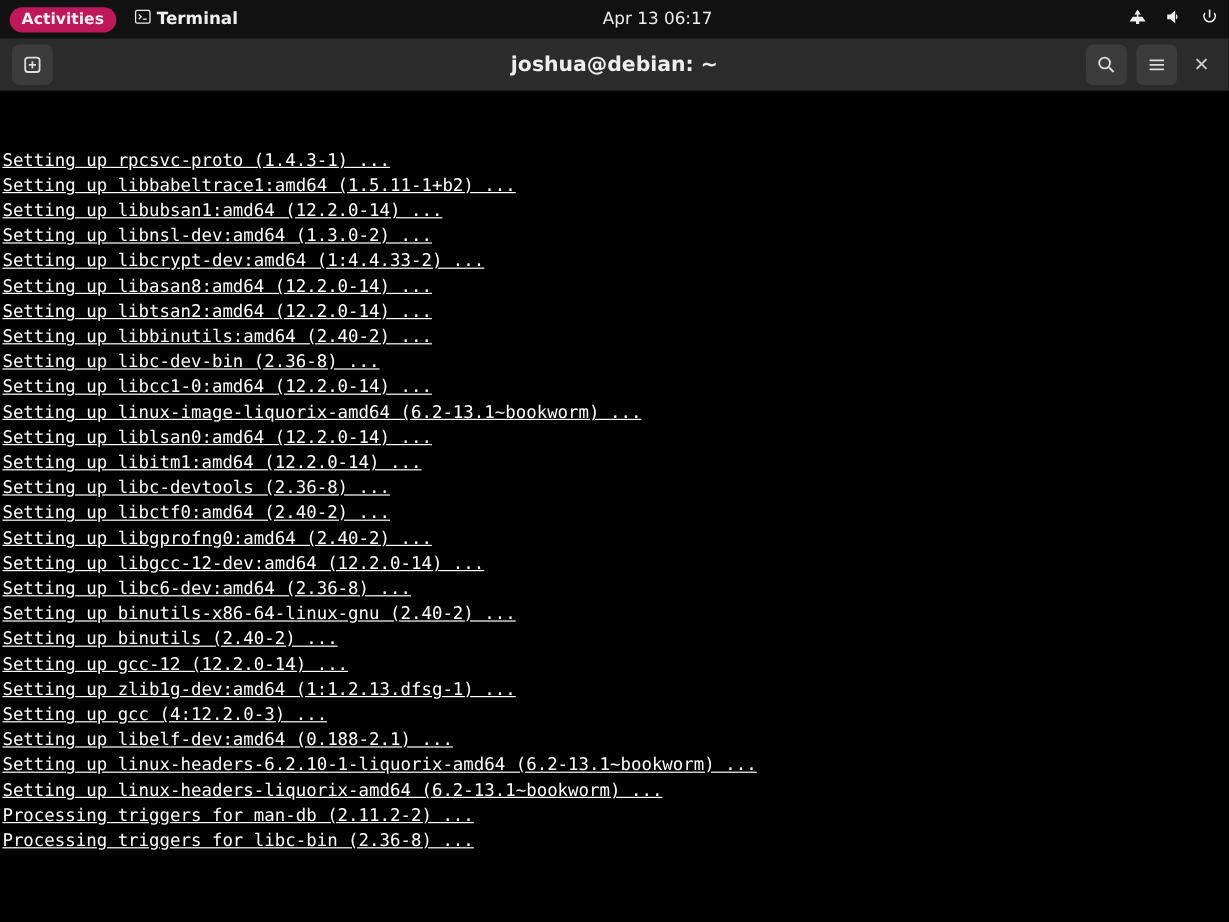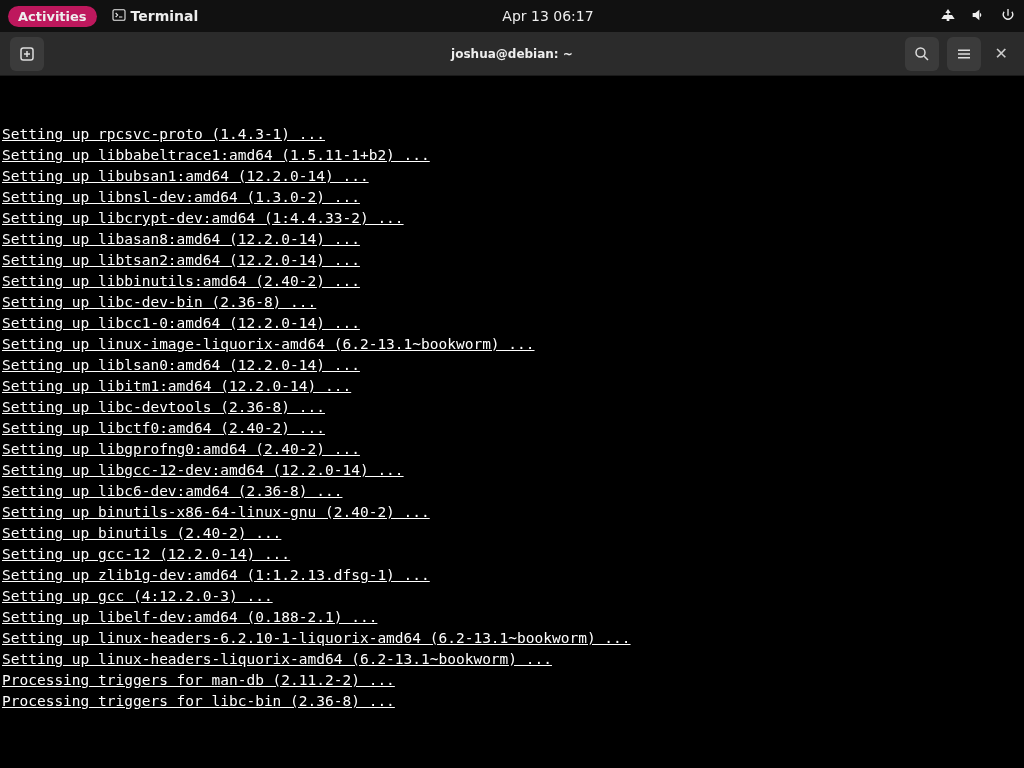--- a/index.html
+++ b/index.html
@@ -44,21 +44,21 @@
     .tb-btn {
       width: 34px; height: 34px;
       background: #3b3b3b;
       border-radius: 6px;
       display: flex; align-items: center; justify-content: center;
       cursor: pointer;
     }
     .tb-btn svg { width: 18px; height: 18px; fill: #ddd; stroke: #ddd; }
     .titlebar-title {
       color: #eee;
-      font-size: 12px;
+      font-size: 17px;
       font-weight: 600;
       position: absolute;
       left: 50%;
       transform: translateX(-50%);
     }
     .close-x { color: #ccc; font-size: 16px; padding: 0 6px; cursor: pointer; }
     .terminal {
       background: #000;
       color: #fff;
       font-family: "DejaVu Sans Mono", "Liberation Mono", monospace;

